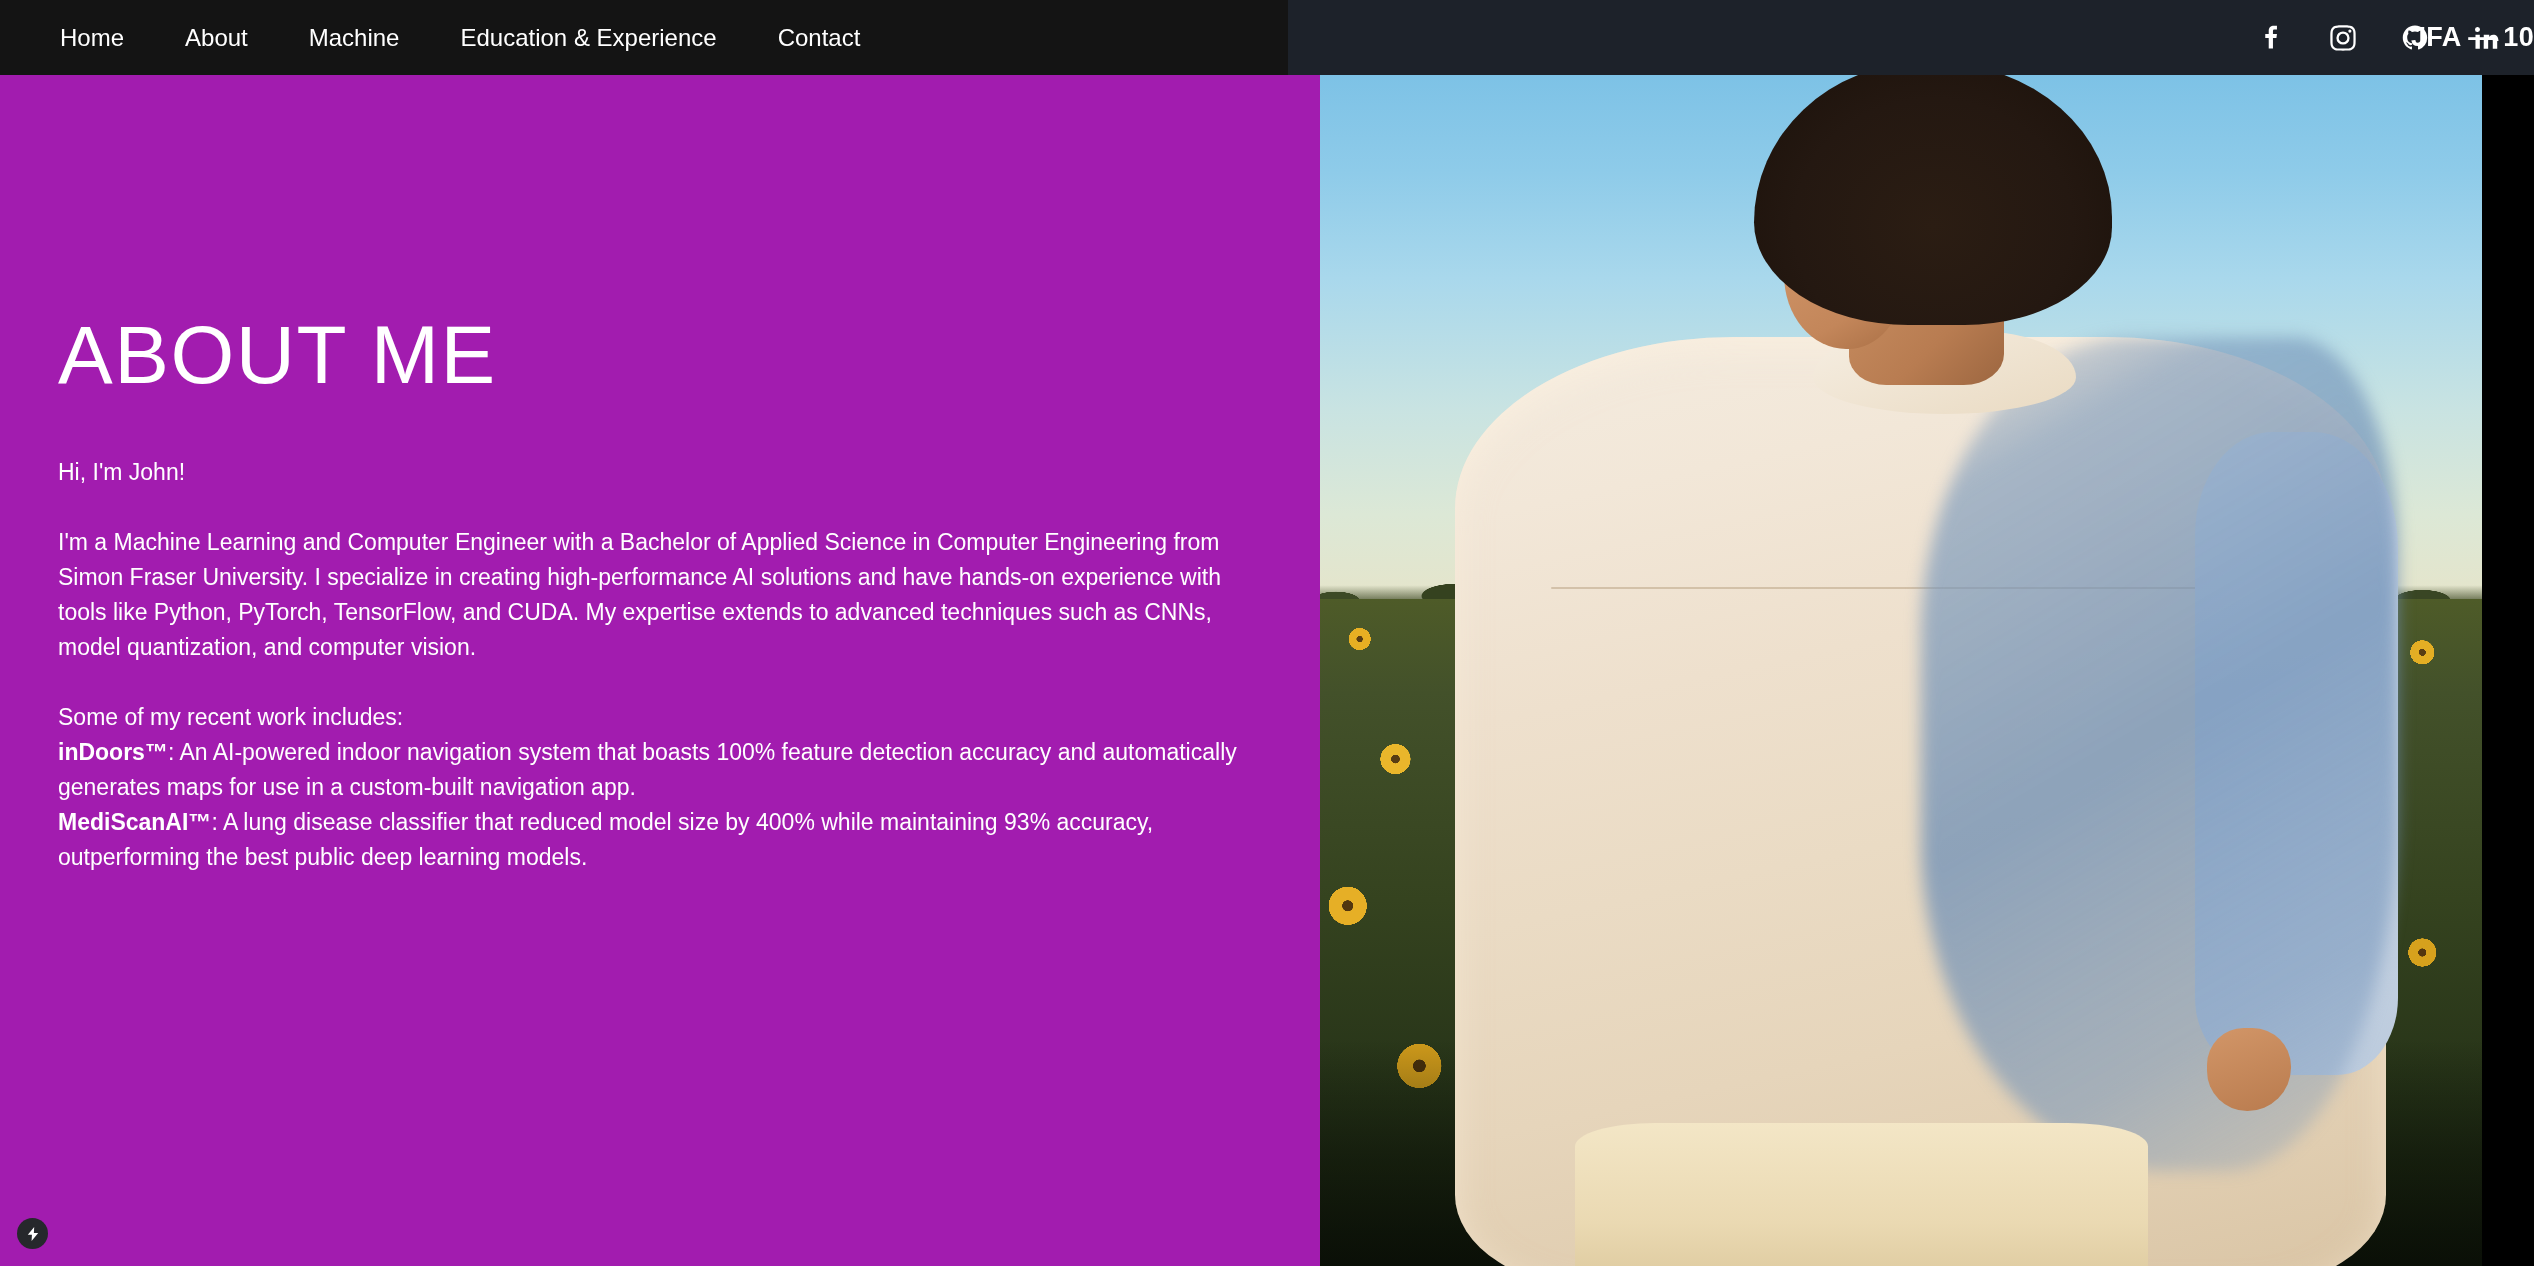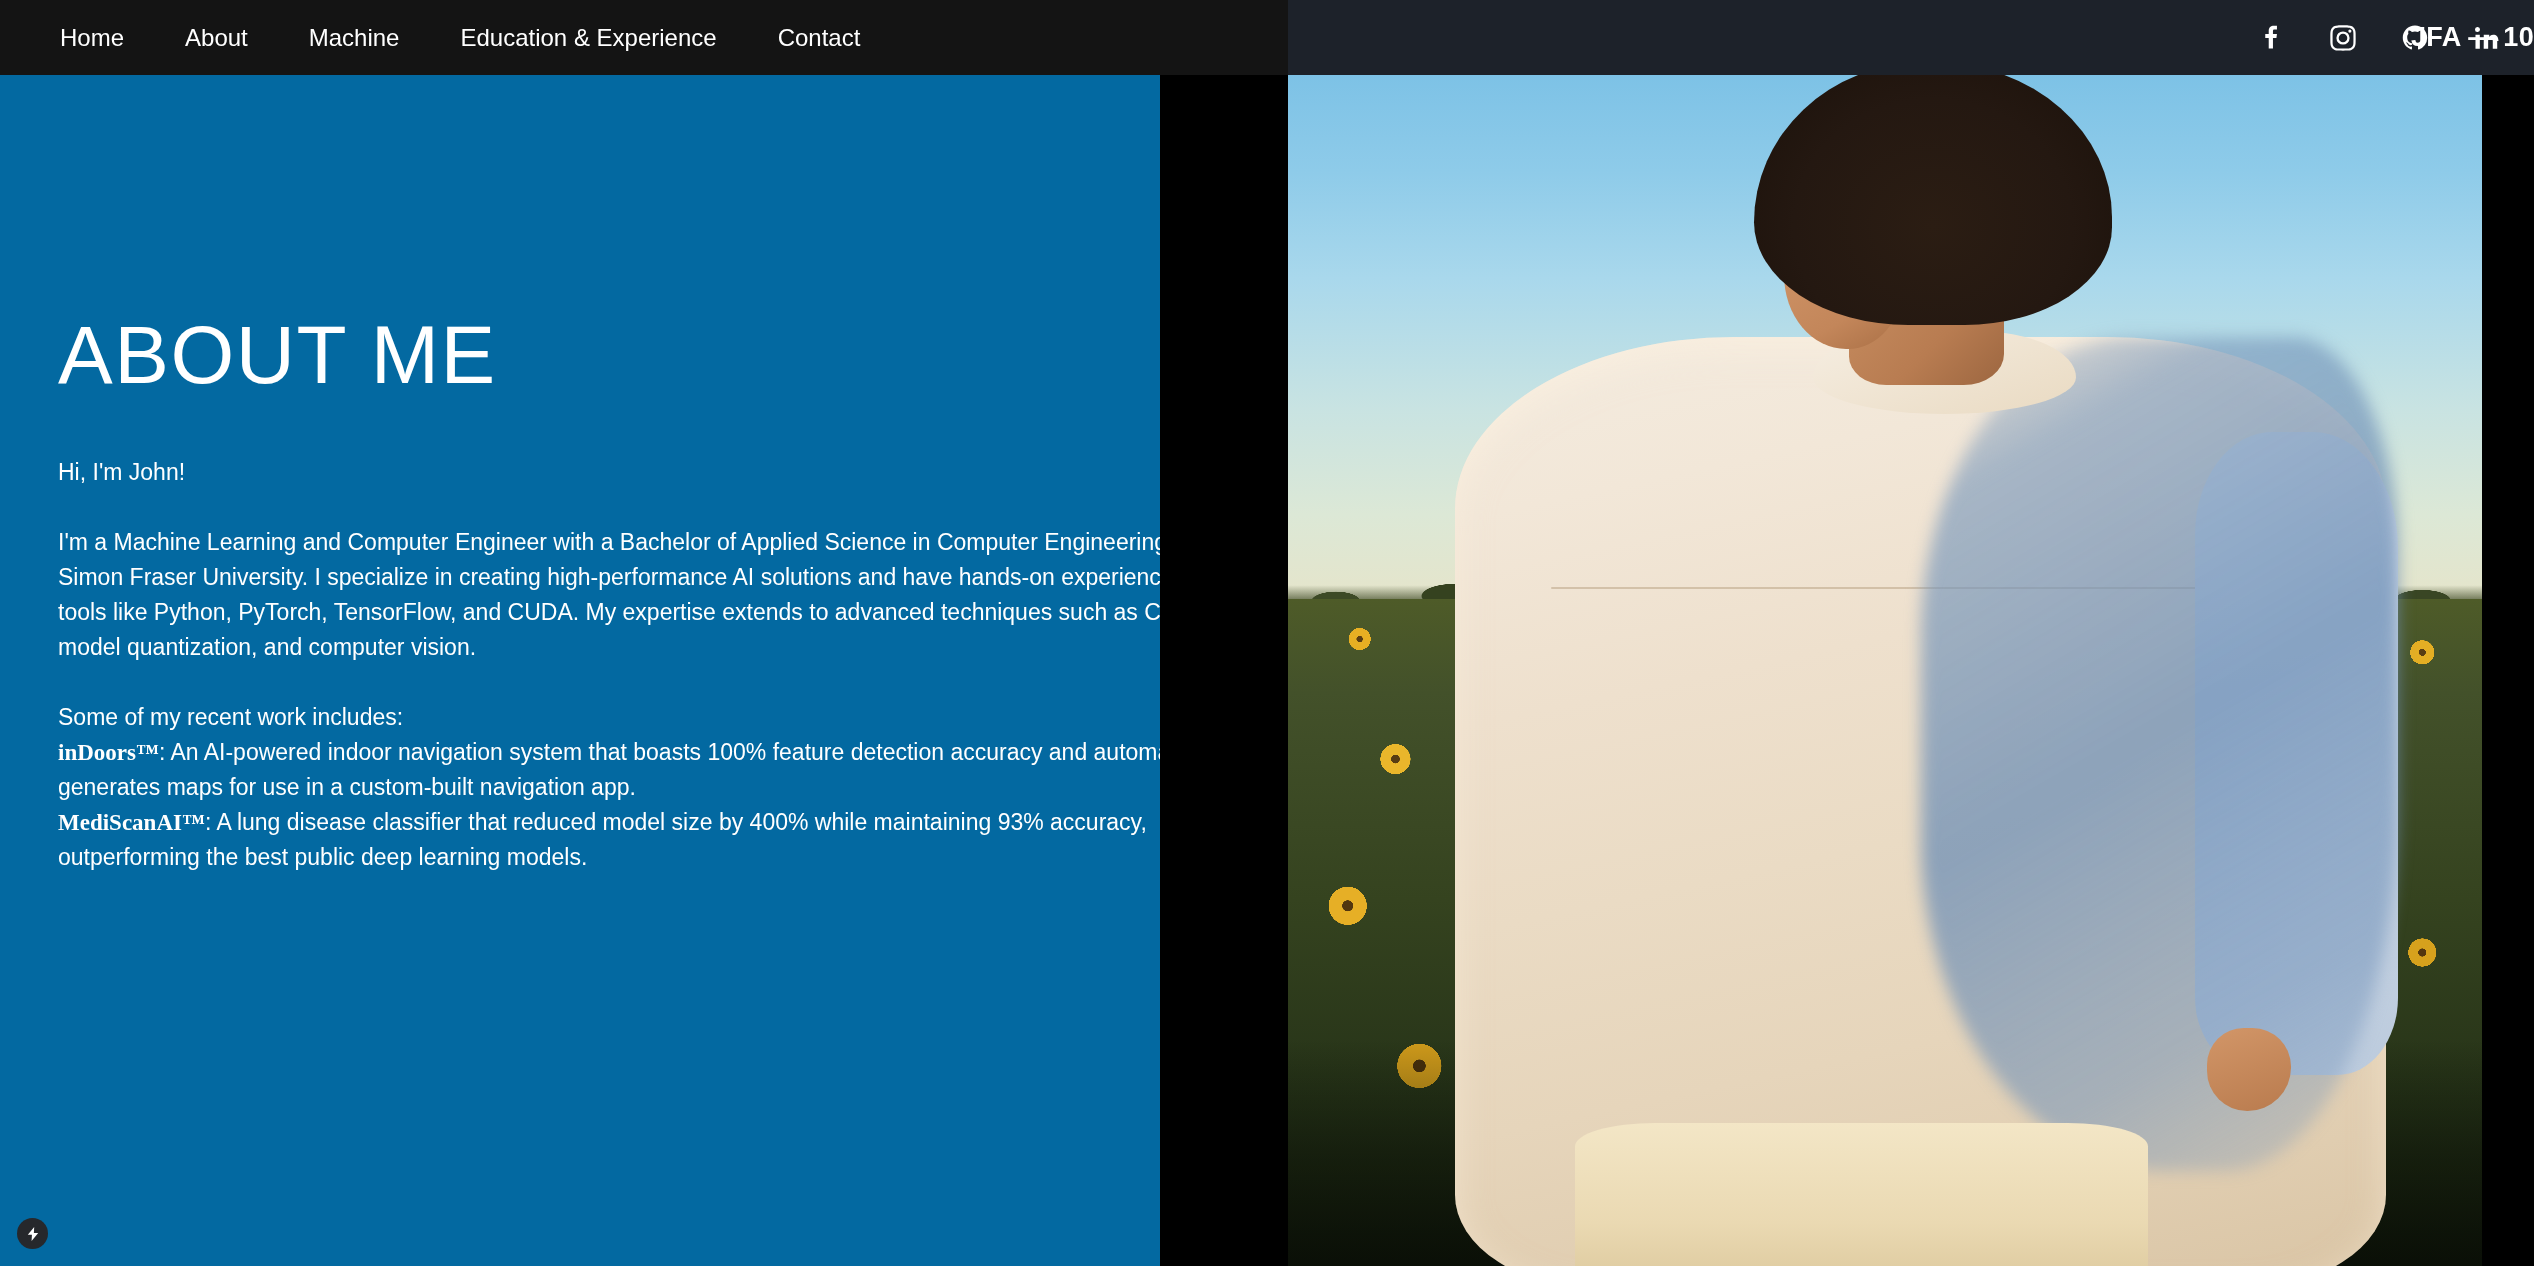--- a/index.html
+++ b/index.html
@@ -195,35 +195,35 @@
   }
   .social{
     width:26px; height:26px; display:flex; align-items:center; justify-content:center;
     cursor:pointer;
   }
   .social svg{ width:26px; height:26px; fill:#fff; display:block; }
 
   
   .content{
     position:absolute; left:0; top:75px;
-    width:1160px; height:1191px;
-    background:#0369a1; overflow:hidden;
+    width:1320px; height:1191px;
+    background:#a21caf; overflow:hidden;
   }
   .page-title{
     position:absolute; left:58px; top:239px;
     font-size:82px; font-weight:300; color:#fff;
     letter-spacing:1.5px; line-height:1;
   }
   .body-copy{
     position:absolute; left:58px; top:380px; width:1180px;
     color:#fff; font-size:23px; line-height:35px; font-weight:400;
   }
   .body-copy p{ margin:0; }
   .body-copy .spacer{ height:35px; }
-  .body-copy b{ font-weight:700;font-family:Liberation Serif, serif; }
+  .body-copy b{ font-weight:700; }
 
   
   .bolt-badge{
     position:absolute; left:17px; bottom:17px;
     width:31px; height:31px; border-radius:50%;
     background:#26282c;
     display:flex; align-items:center; justify-content:center;
     z-index:40; cursor:pointer;
   }
   .bolt-badge svg{ width:16px; height:16px; fill:#fff; display:block; }

